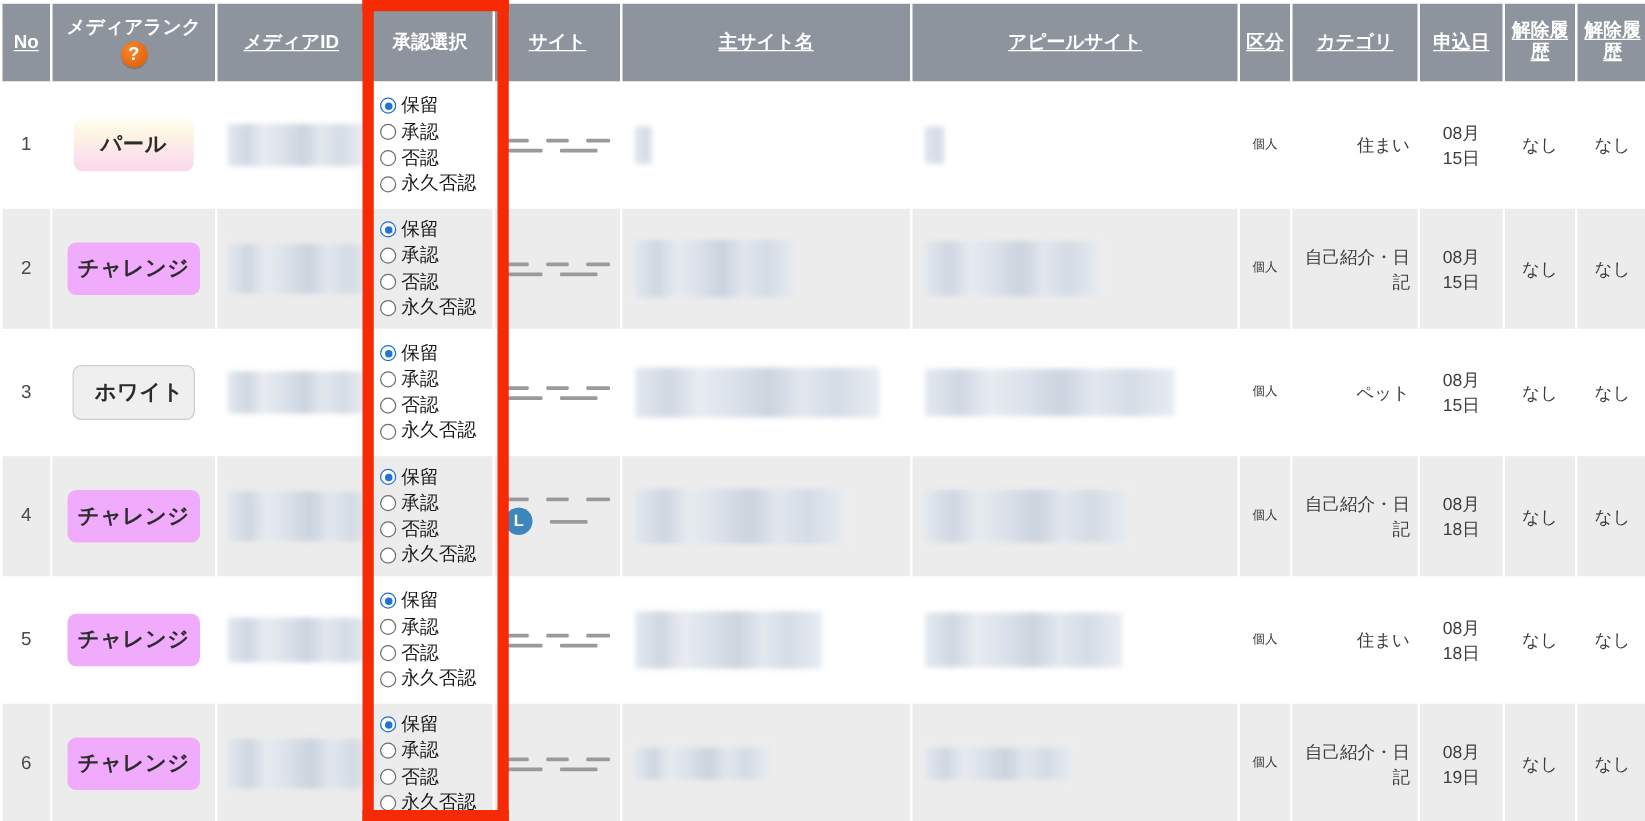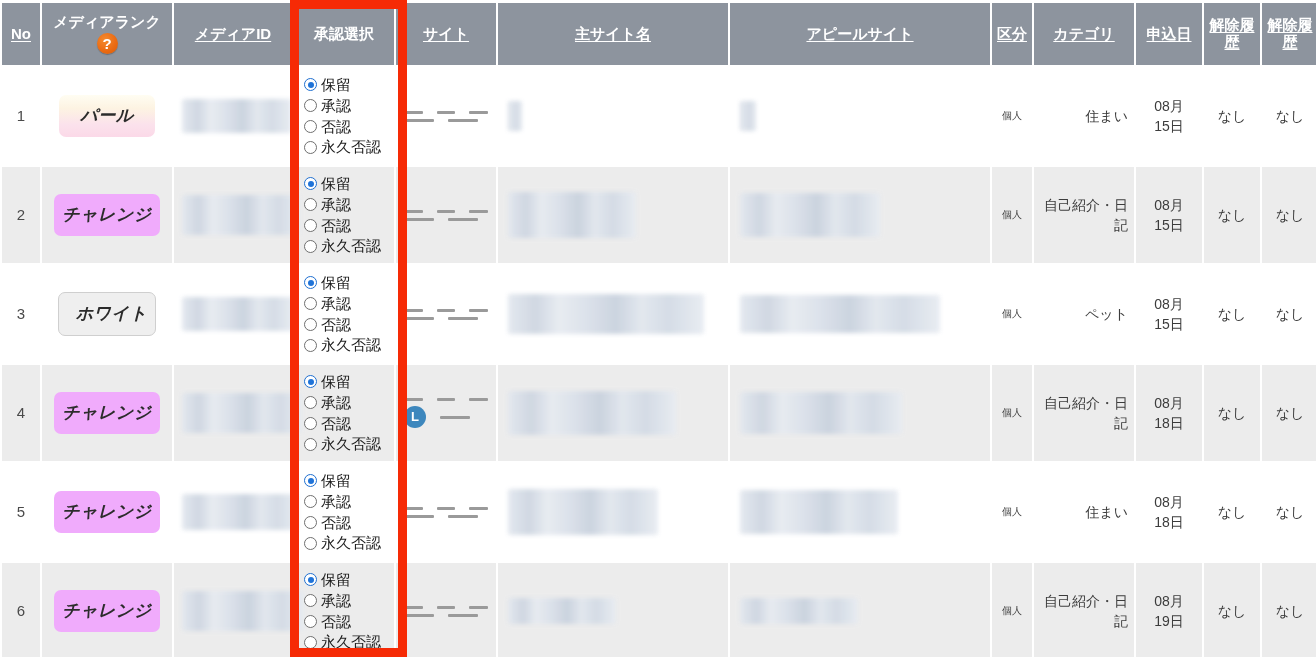--- a/index.html
+++ b/index.html
@@ -67,21 +67,21 @@
     font-size: 14px;
     color: #3c3c3c;
     vertical-align: middle;
     padding: 4px 6px;
     height: 96px;
     line-height: 1.45;
   }
   tbody tr.alt td { background: #ececec; }
 
   td.c-no      { text-align: center; font-size: 15px; color: #4a4a4a; }
-  td.c-rank    { text-align: center; font-style: italic; }
+  td.c-rank    { text-align: center; }
   td.c-id      { padding: 4px 8px; }
   td.c-approve { padding: 6px 6px 6px 10px; }
   td.c-site    { padding: 6px 8px; }
   td.c-main,
   td.c-appeal  { padding: 6px 10px; }
   td.c-kubun   { text-align: center; font-size: 10px; word-break: break-all; }
   td.c-cat     { text-align: right; font-size: 14px; }
   td.c-date    { text-align: center; font-size: 14px; word-break: keep-all; }
   td.c-rel,
   td.c-den     { text-align: center; font-size: 14px; }

